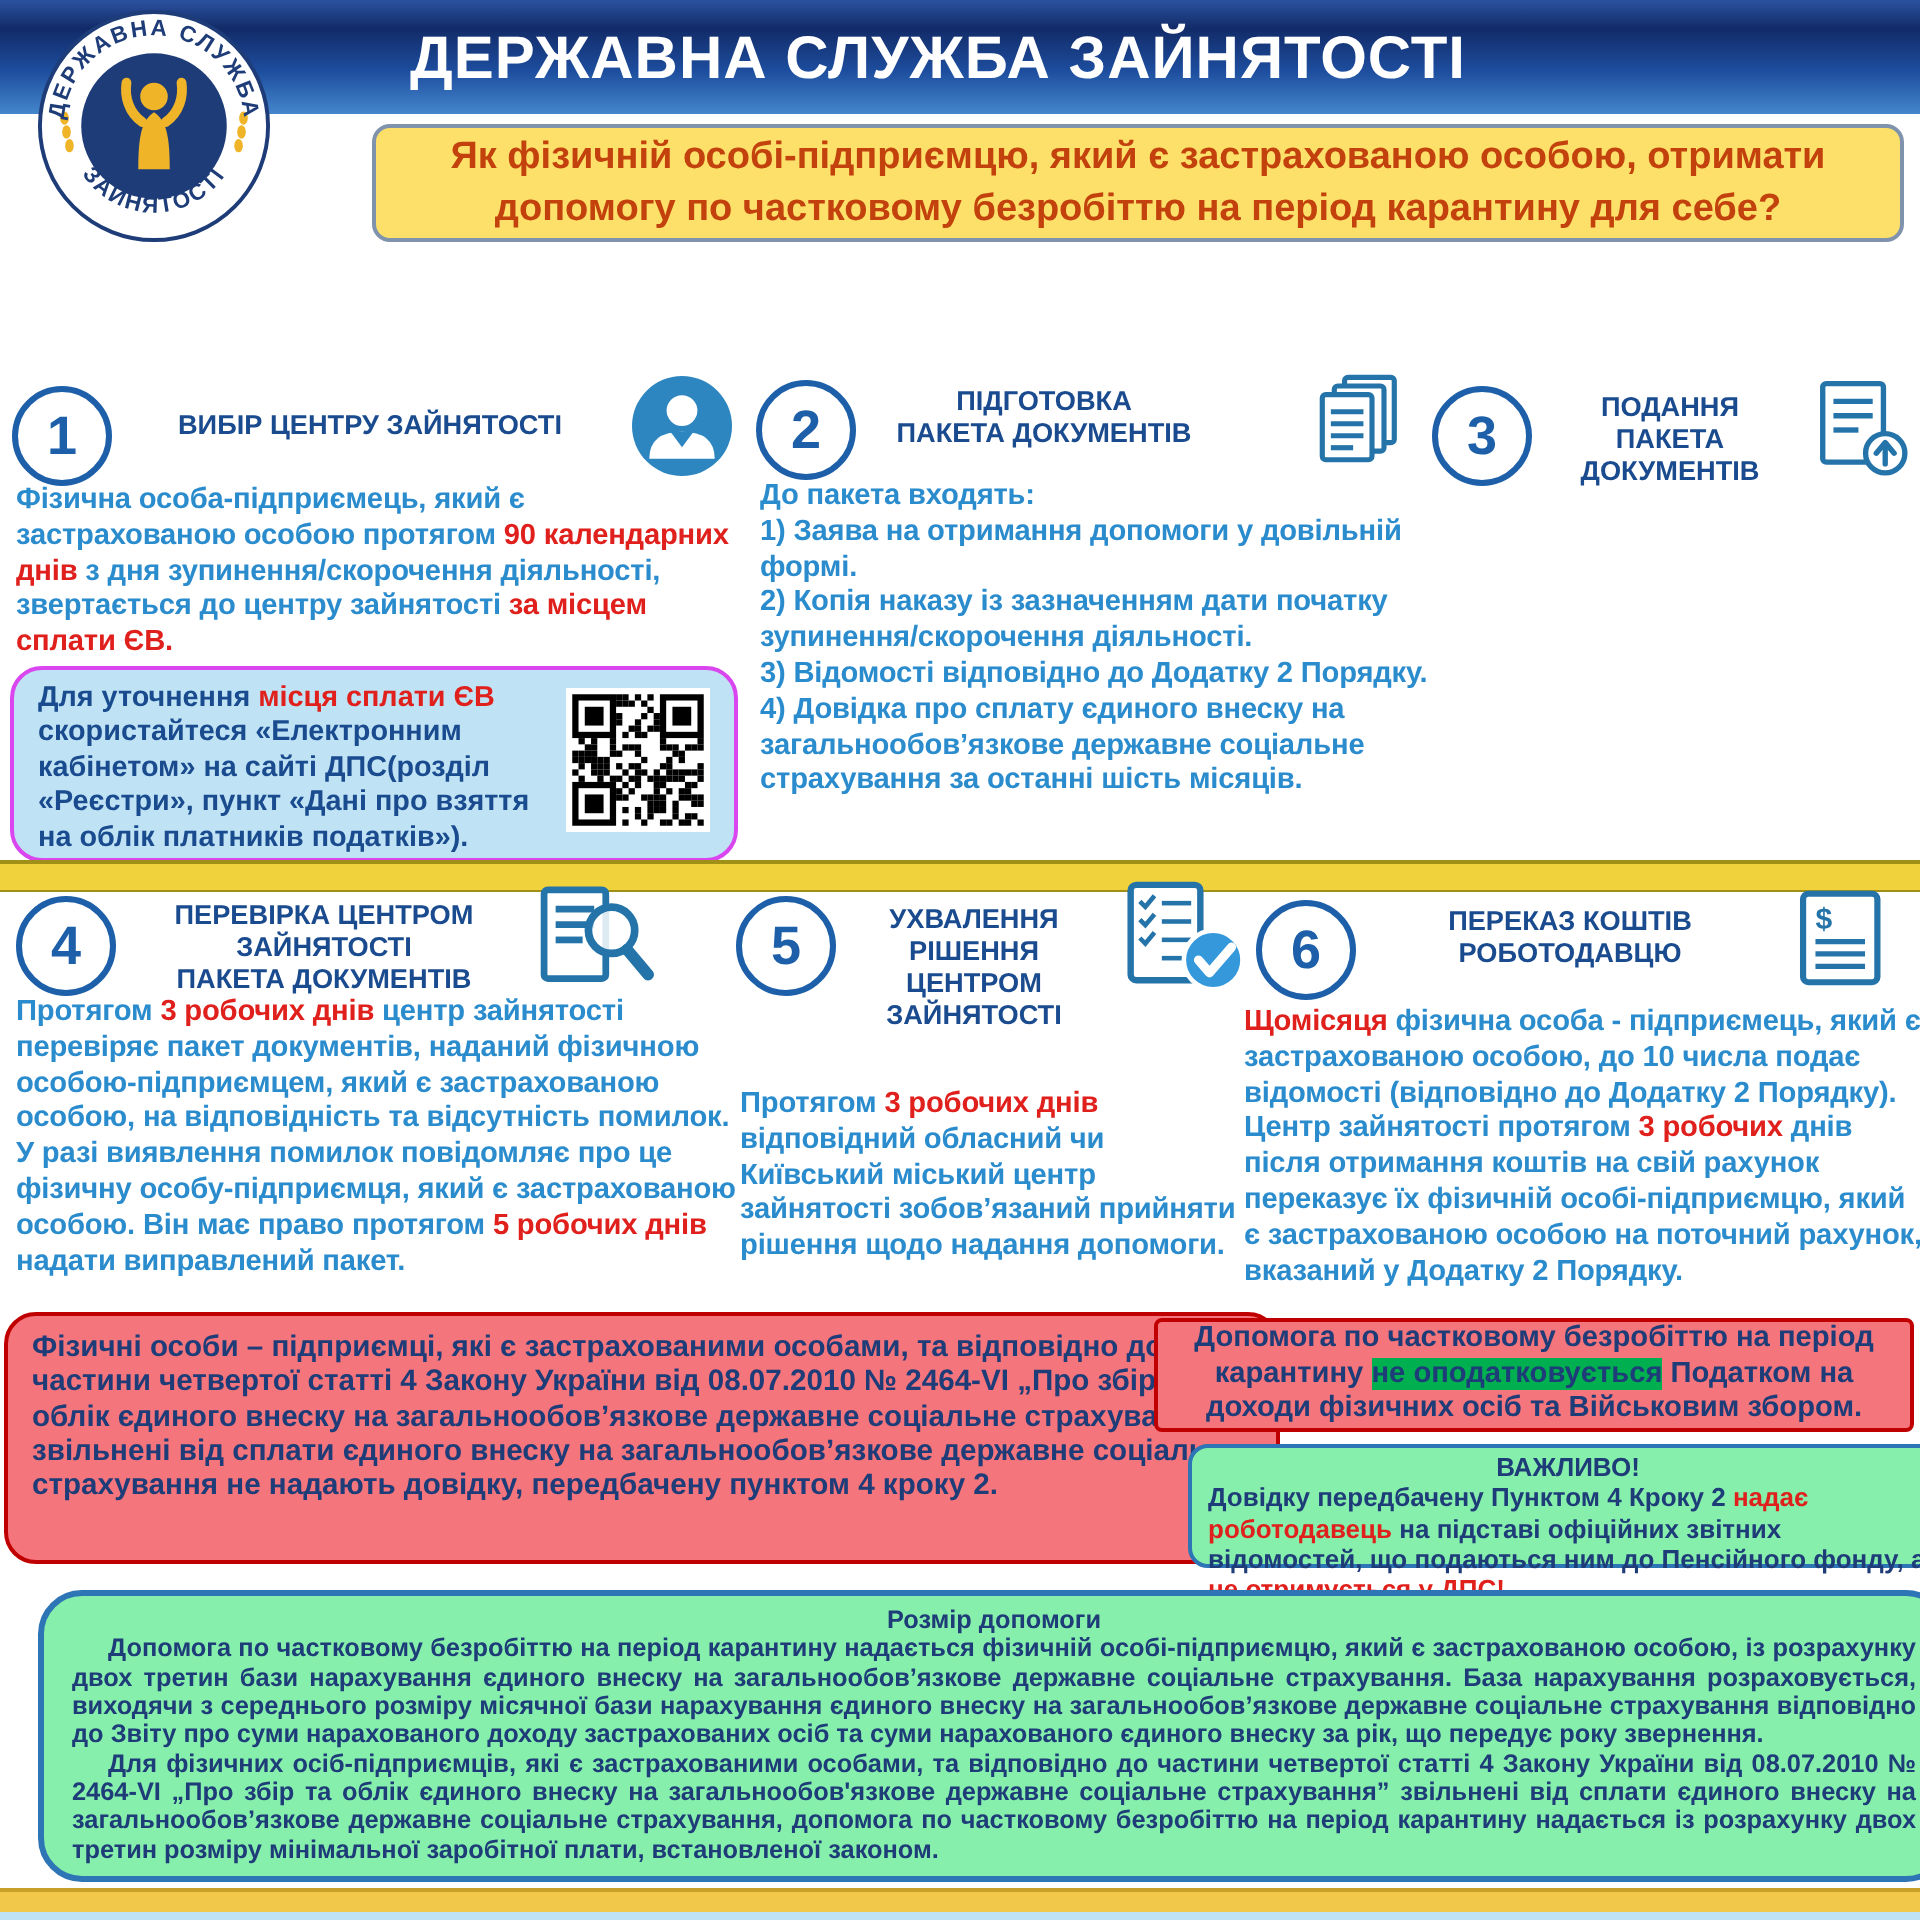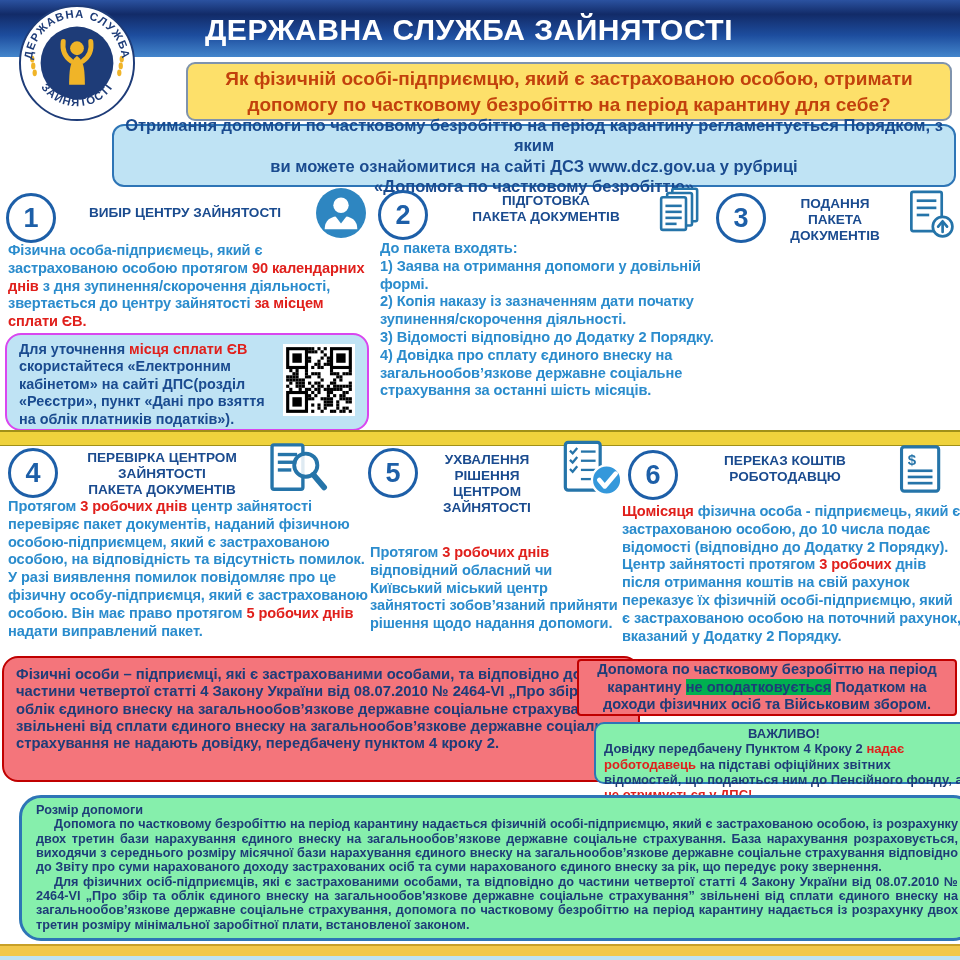--- a/index.html
+++ b/index.html
@@ -43,21 +43,21 @@
     font-size:14.8px;line-height:1.17;padding:8px 12px;box-sizing:border-box;}
   .taxnote{position:absolute;left:577px;top:659px;width:380px;height:57px;border-radius:4px;
     font-size:14.6px;line-height:1.2;display:flex;align-items:center;justify-content:center;text-align:center;
     padding:2px 8px;box-sizing:border-box;}
   .important{position:absolute;left:577px;top:722px;width:380px;height:62px;border-radius:10px;
     font-size:13px;line-height:1.18;padding:2px 8px;box-sizing:border-box;}
   .important .ttl{text-align:center;}
 
   .benefit{position:absolute;left:2px;top:795px;width:956px;height:146px;border-radius:22px;
     border-width:3px;font-size:12.7px;line-height:1.13;padding:5px 14px;box-sizing:border-box;}
-  .benefit .ttl{}
+  .benefit .ttl{text-align:center;}
   .benefit p{margin:0;text-align:justify;text-indent:18px;}
 
   .bottombar{position:absolute;left:0;top:944px;width:960px;height:12px;background:#f2c84b;border-top:2px solid #c8a028;}
   .bottomstrip{position:absolute;left:0;top:956px;width:960px;height:4px;background:#bfe3f4;}
 </style>
 </head>
 <body>
 
 <div class="page">
 
@@ -88,25 +88,20 @@
       <textPath href="#arcTop" startOffset="50%" text-anchor="middle">ДЕРЖАВНА СЛУЖБА</textPath>
     </text>
     <text font-size="11.5" font-weight="bold" fill="#1e3c78" letter-spacing="1.2">
       <textPath href="#arcBottom" startOffset="50%" text-anchor="middle">ЗАЙНЯТОСТІ</textPath>
     </text>
   </svg>
 
   <div class="qbox">
     <div class="txt">Як фізичній особі-підприємцю, який є застрахованою особою, отримати
 допомогу по частковому безробіттю на період карантину для себе?</div>
-  </div>
-  <div class="ibox">
-    <div class="txt">Отримання допомоги по частковому безробіттю на період карантину регламентується Порядком, з яким
-ви можете ознайомитися на сайті ДСЗ www.dcz.gov.ua у рубриці
-«Допомога по частковому безробіттю»</div>
   </div>
 
   <div class="circle" style="left:6px;top:193px;">1</div>
   <div class="stitle" style="left:60px;top:205px;width:250px;">ВИБІР ЦЕНТРУ ЗАЙНЯТОСТІ</div>
   <svg class="abs" style="left:316px;top:188px;" width="50" height="50" viewBox="0 0 52 52">
     <circle cx="26" cy="26" r="26" fill="#2e86c1"></circle>
     <circle cx="26" cy="18" r="8" fill="#ffffff"></circle>
     <path d="M9 43 Q9 29 26 29 Q43 29 43 43 Z" fill="#ffffff"></path>
     <path d="M20 29 L26 37 L32 29 Z" fill="#2e86c1"></path>
   </svg>
@@ -270,21 +265,21 @@
           <rect x="56" y="80" width="4" height="4"></rect>
           <rect x="60" y="80" width="4" height="4"></rect>
           <rect x="68" y="80" width="4" height="4"></rect>
           <rect x="72" y="80" width="4" height="4"></rect>
           <rect x="80" y="80" width="4" height="4"></rect>
         </g>
     </svg>
   </div>
 
   <div class="circle" style="left:378px;top:190px;">2</div>
-  <div class="stitle" style="left:432px;top:193px;width:228px;">ПІДГОТОВКА
+  <div class="stitle" style="left:408px;top:193px;width:228px;">ПІДГОТОВКА
 ПАКЕТА ДОКУМЕНТІВ</div>
   <svg class="abs" style="left:656px;top:186px;" width="48" height="50" viewBox="0 0 56 56">
     <g fill="#ffffff" stroke="#2574a9" stroke-width="3">
       <rect x="19" y="2" width="29" height="38" rx="2"></rect>
       <rect x="13" y="7" width="29" height="38" rx="2"></rect>
       <rect x="6" y="12" width="29" height="38" rx="2"></rect>
     </g>
     <g stroke="#2574a9" stroke-width="3">
       <line x1="11" y1="22" x2="30" y2="22"></line>
         <line x1="11" y1="29" x2="30" y2="29"></line>

